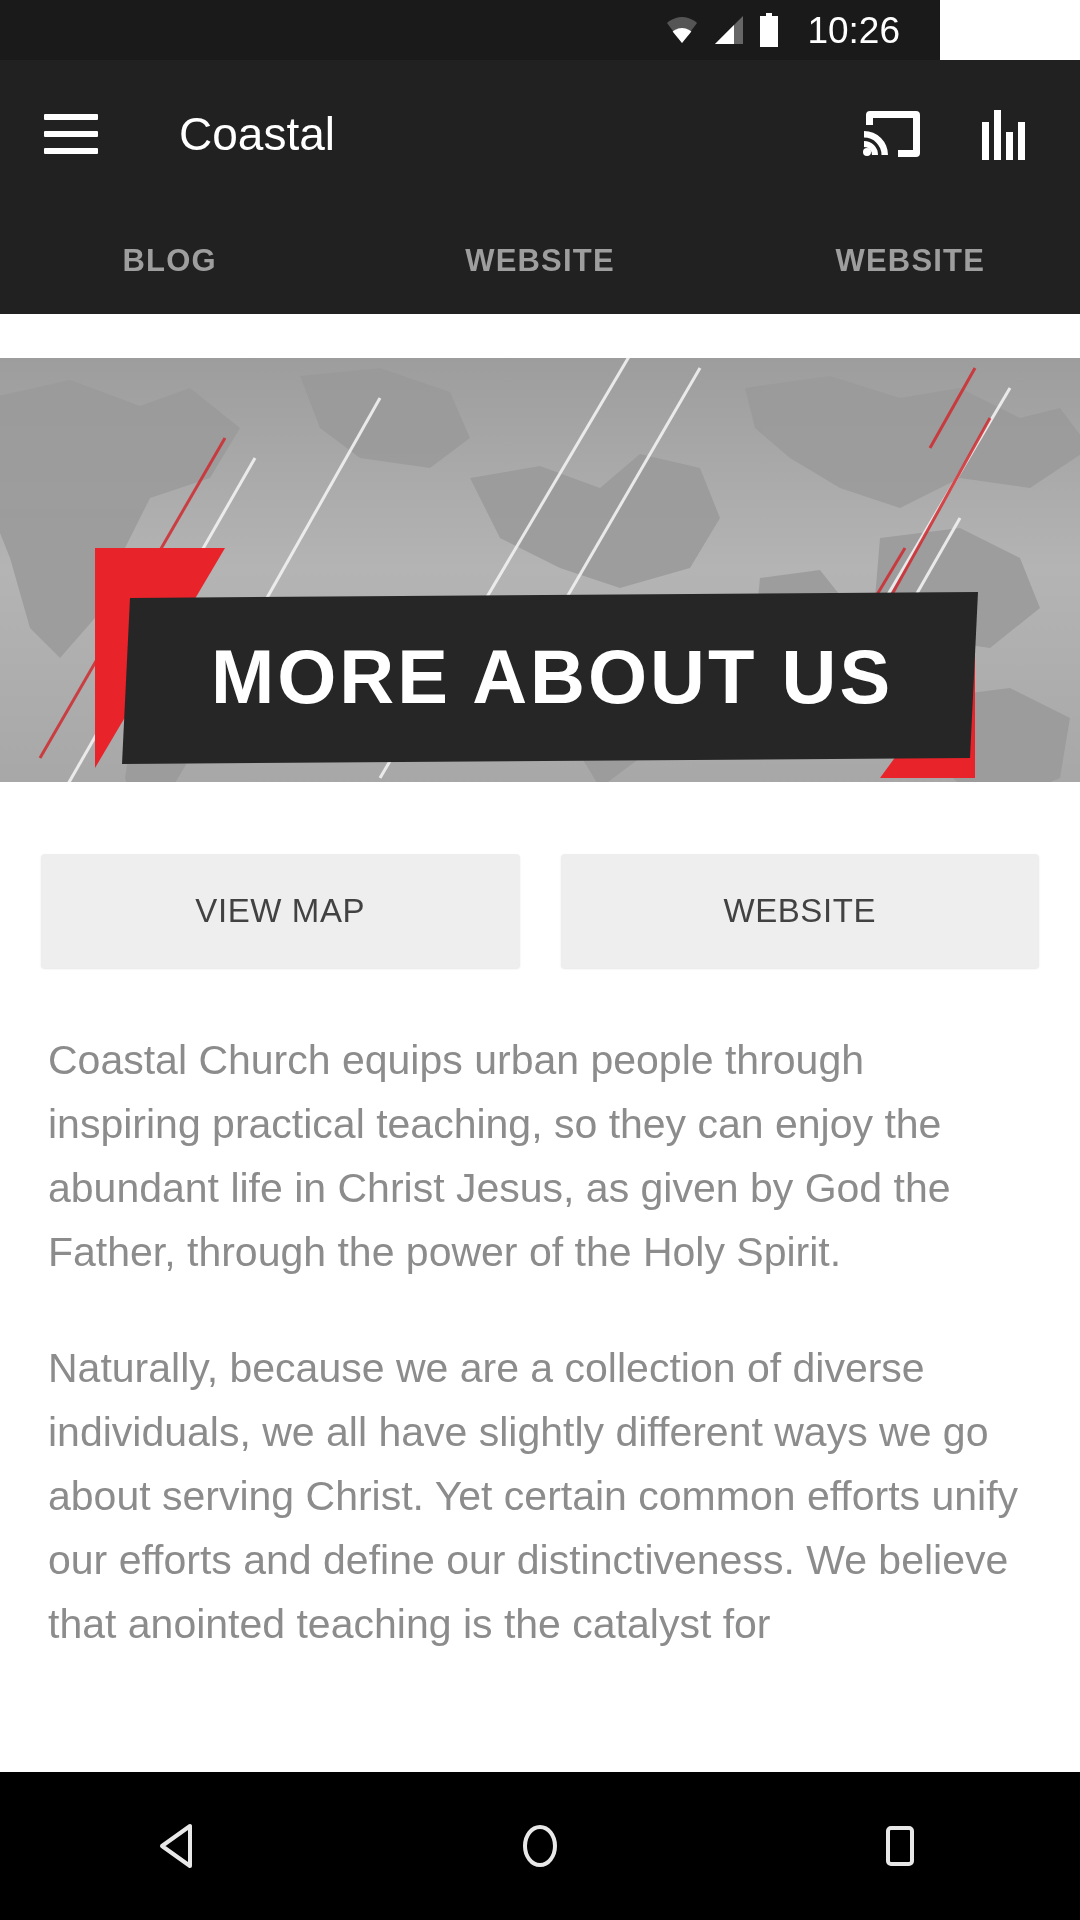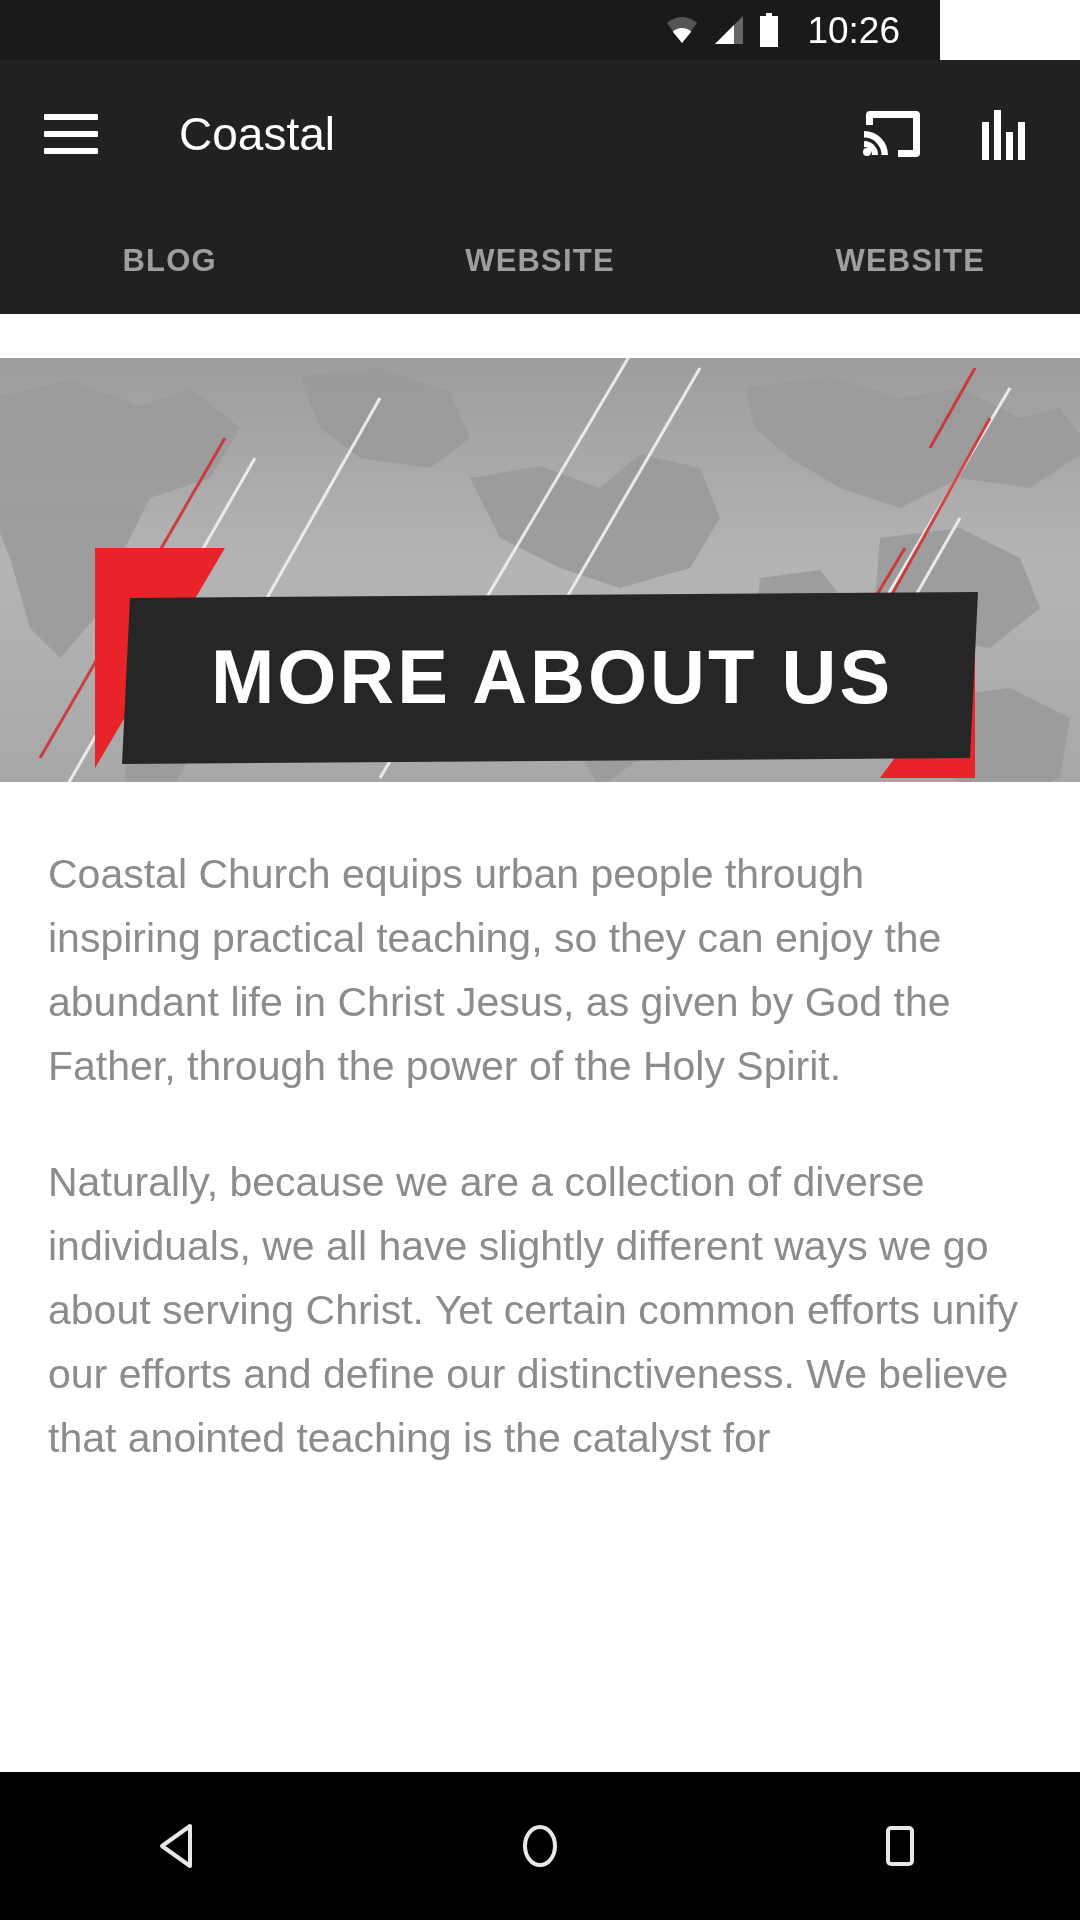--- a/index.html
+++ b/index.html
@@ -309,20 +309,24 @@
       <polygon points="975,290 975,420 880,420" fill="#e8232a"></polygon>
 
       <polygon points="130,240 978,234 970,400 122,406" fill="#262626"></polygon>
 
       <text x="552" y="345" text-anchor="middle" font-family="Liberation Sans, sans-serif" font-size="76" font-weight="700" letter-spacing="3" fill="#ffffff">MORE ABOUT US</text>
     </g>
   </svg>
 </div>
 
 <div class="content">
+  <div class="button-row">
+    <button class="flat-button">VIEW MAP</button>
+    <button class="flat-button">WEBSITE</button>
+  </div>
   <div class="body-text">
     <p>Coastal Church equips urban people through inspiring practical teaching, so they can enjoy the abundant life in Christ Jesus, as given by God the Father, through the power of the Holy Spirit.</p>
     <p>Naturally, because we are a collection of diverse individuals, we all have slightly different ways we go about serving Christ. Yet certain common efforts unify our efforts and define our distinctiveness. We believe that anointed teaching is the catalyst for</p>
   </div>
 </div>
 
 <div class="nav-bar">
   <div class="nav-btn">
     <svg width="56" height="56" viewBox="0 0 56 56">
       <polygon points="38,8 38,48 10,28" fill="none" stroke="#e8e8e8" stroke-width="4" stroke-linejoin="round"></polygon>

